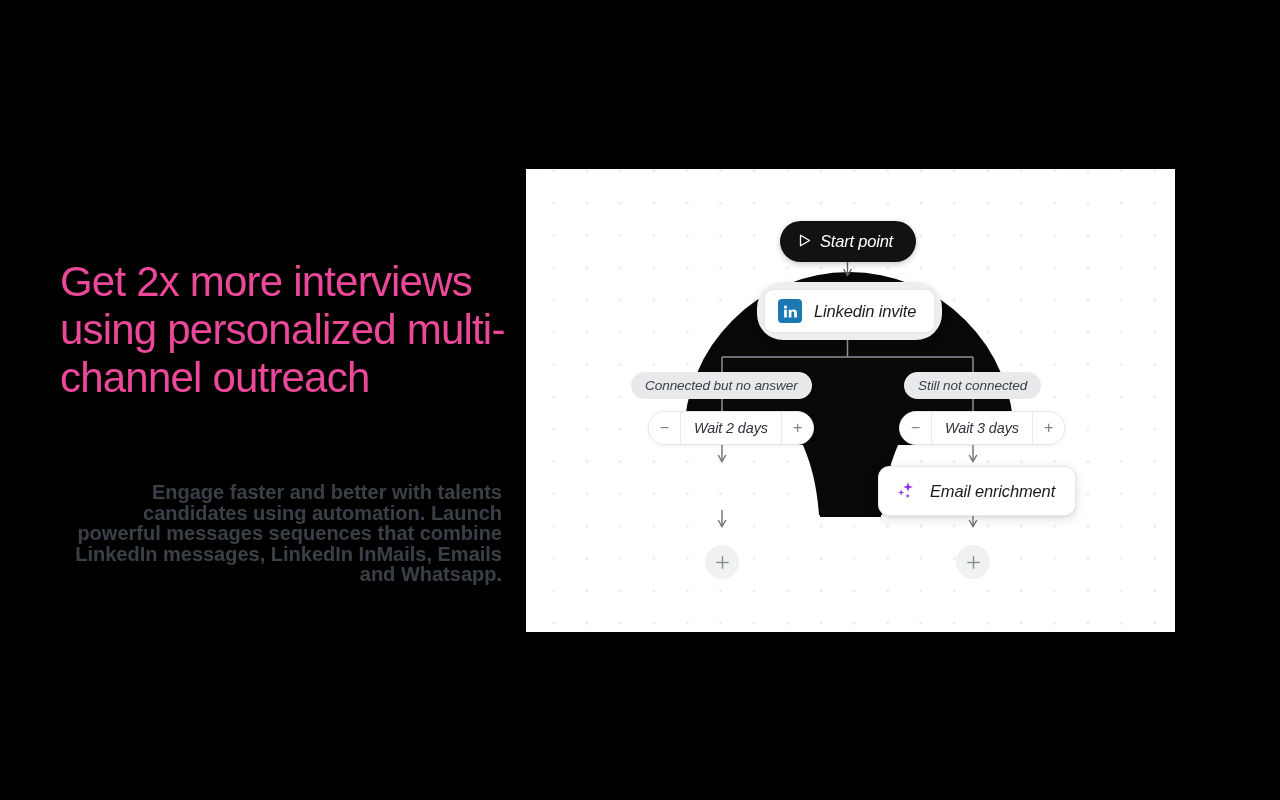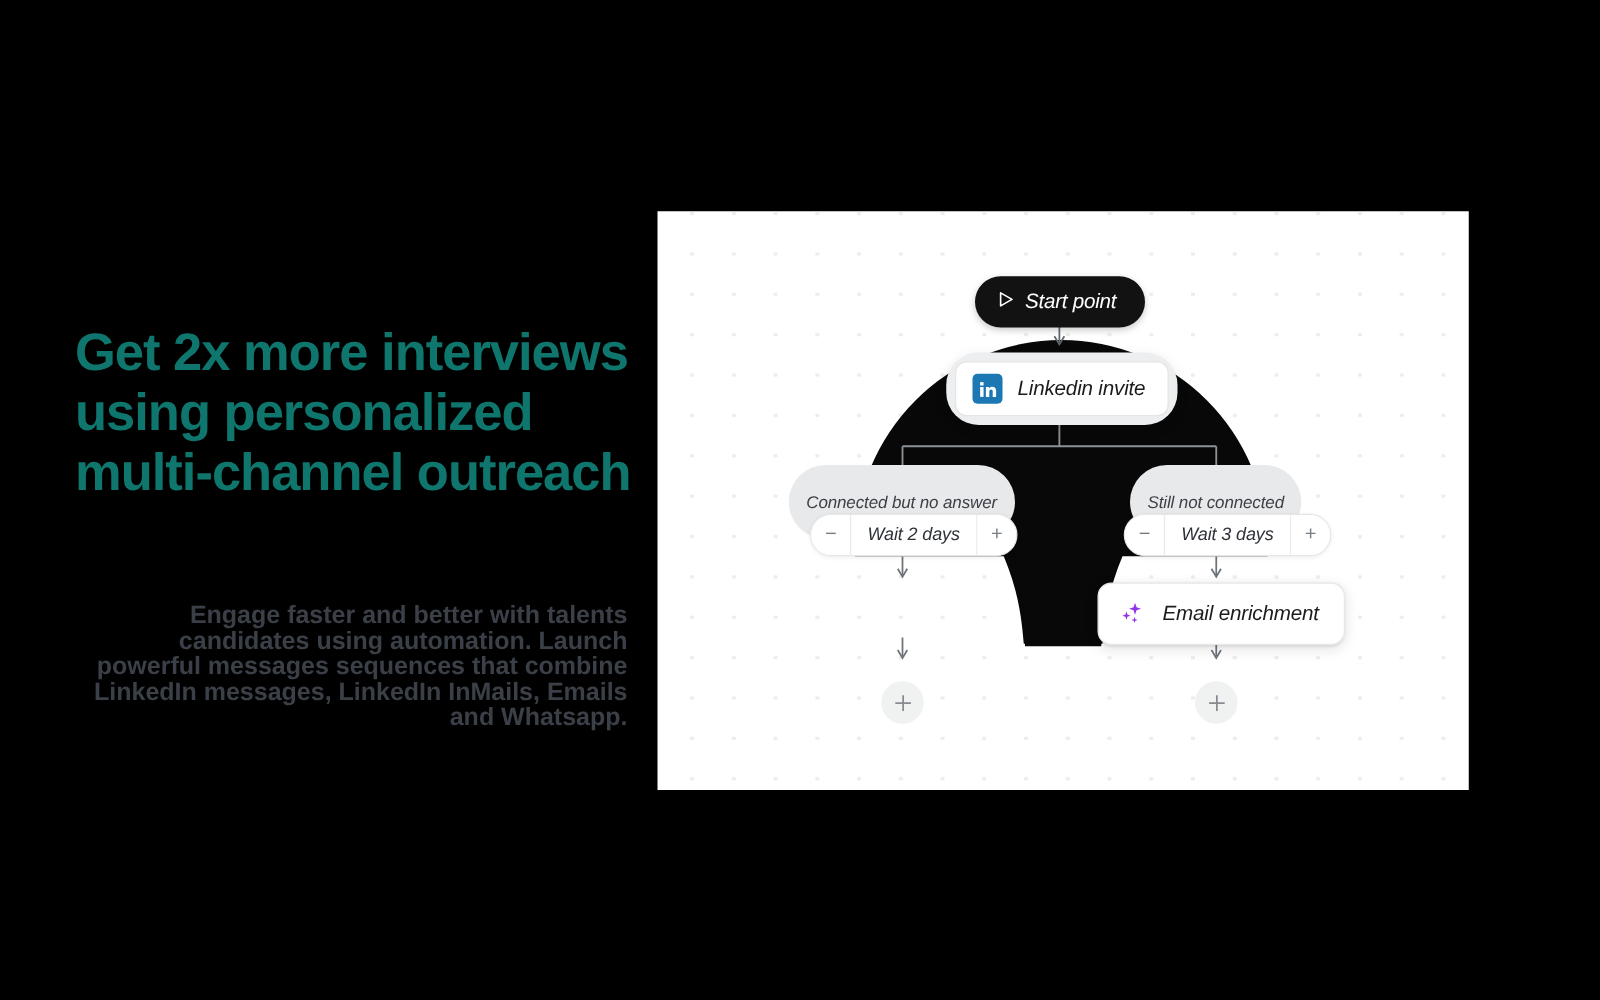--- a/index.html
+++ b/index.html
@@ -25,23 +25,23 @@
     left: 60px;
     top: 258px;
     width: 450px;
   }
 
   .headline {
     margin: 0;
     font-family: "Liberation Sans", sans-serif;
     font-size: 42px;
     line-height: 48px;
-    font-weight: 700;
+    font-weight: 400;
     letter-spacing: -0.8px;
-    color: #0f766e;
+    color: #ec4899;
     white-space: pre-line;
   }
 
   .subcopy {
     margin: 0;
     position: absolute;
     left: 0;
     top: 224px;
     width: 442px;
     font-family: "Liberation Sans", sans-serif;
@@ -157,21 +157,21 @@
   .spark-icon {
     width: 24px; height: 24px;
     display: flex; align-items: center; justify-content: center;
     flex: 0 0 auto;
   }
 
   
   .chip {
     background: #e8e9ea;
     border-radius: 999px;
-    padding: 22px 14px;
+    padding: 6px 14px;
     font-size: 13.6px;
     color: #3c4148;
     letter-spacing: -0.1px;
     white-space: nowrap;
   }
 
   
   .stepper {
     display: flex;
     align-items: stretch;

